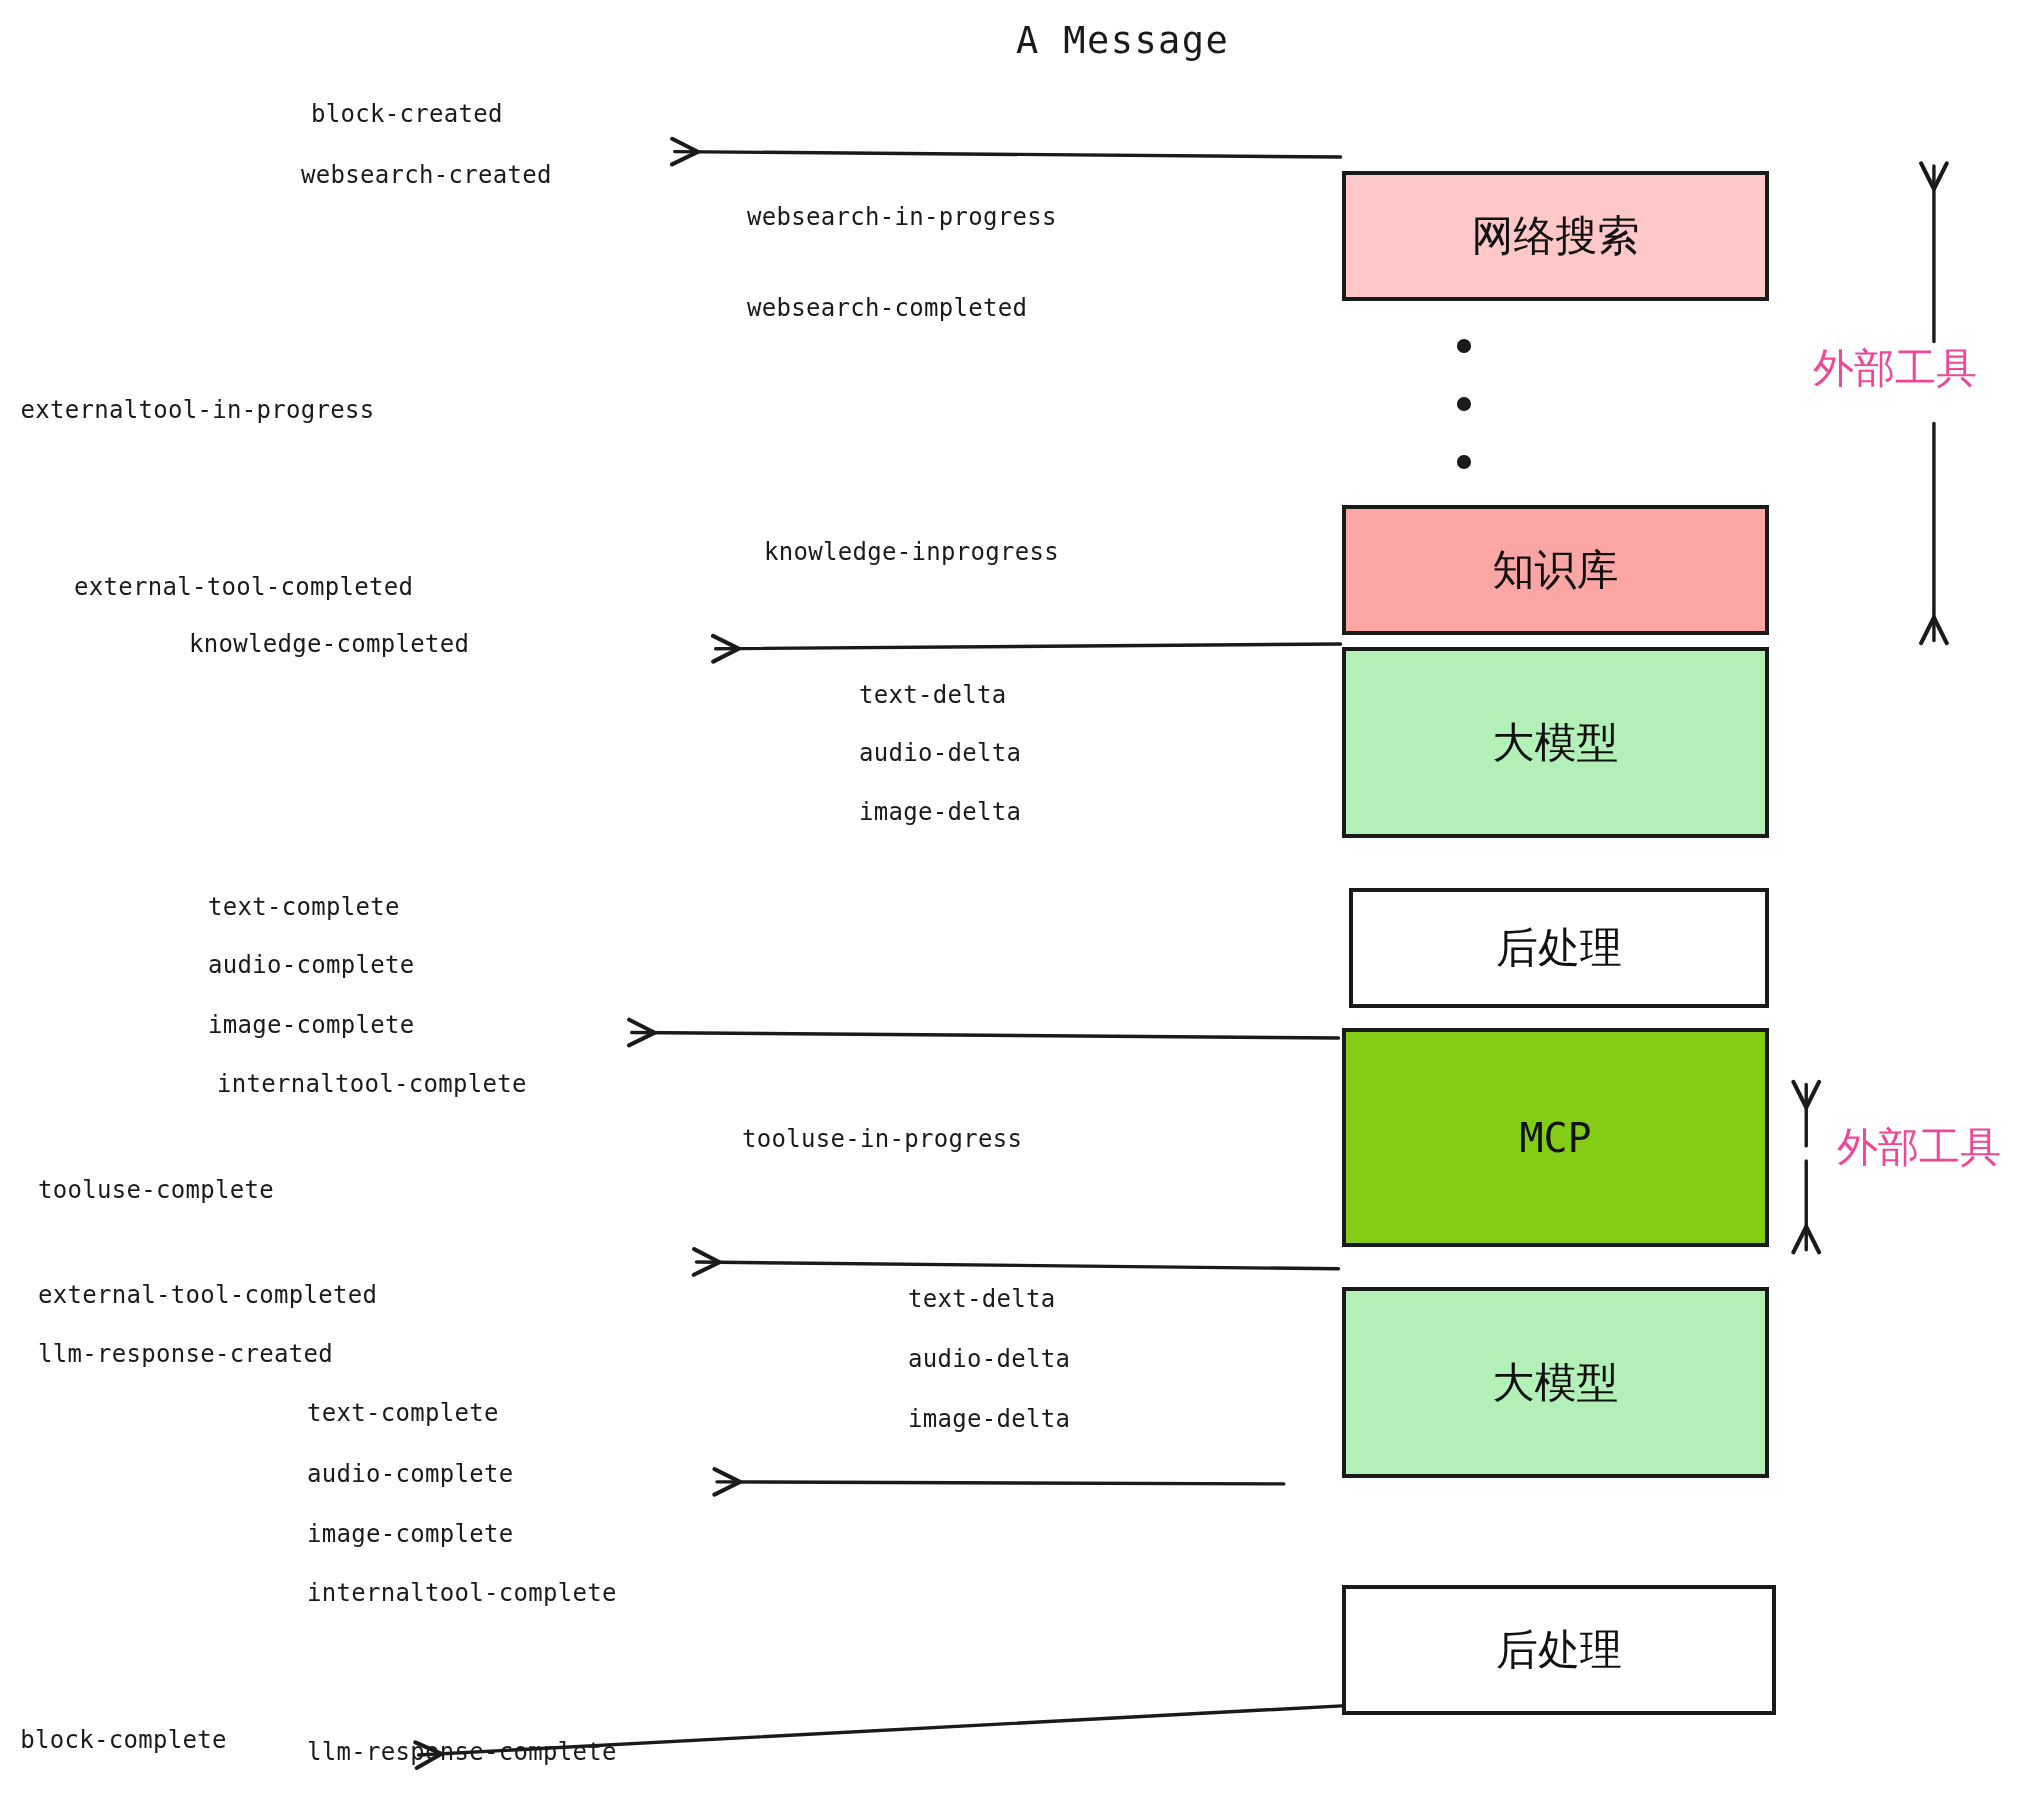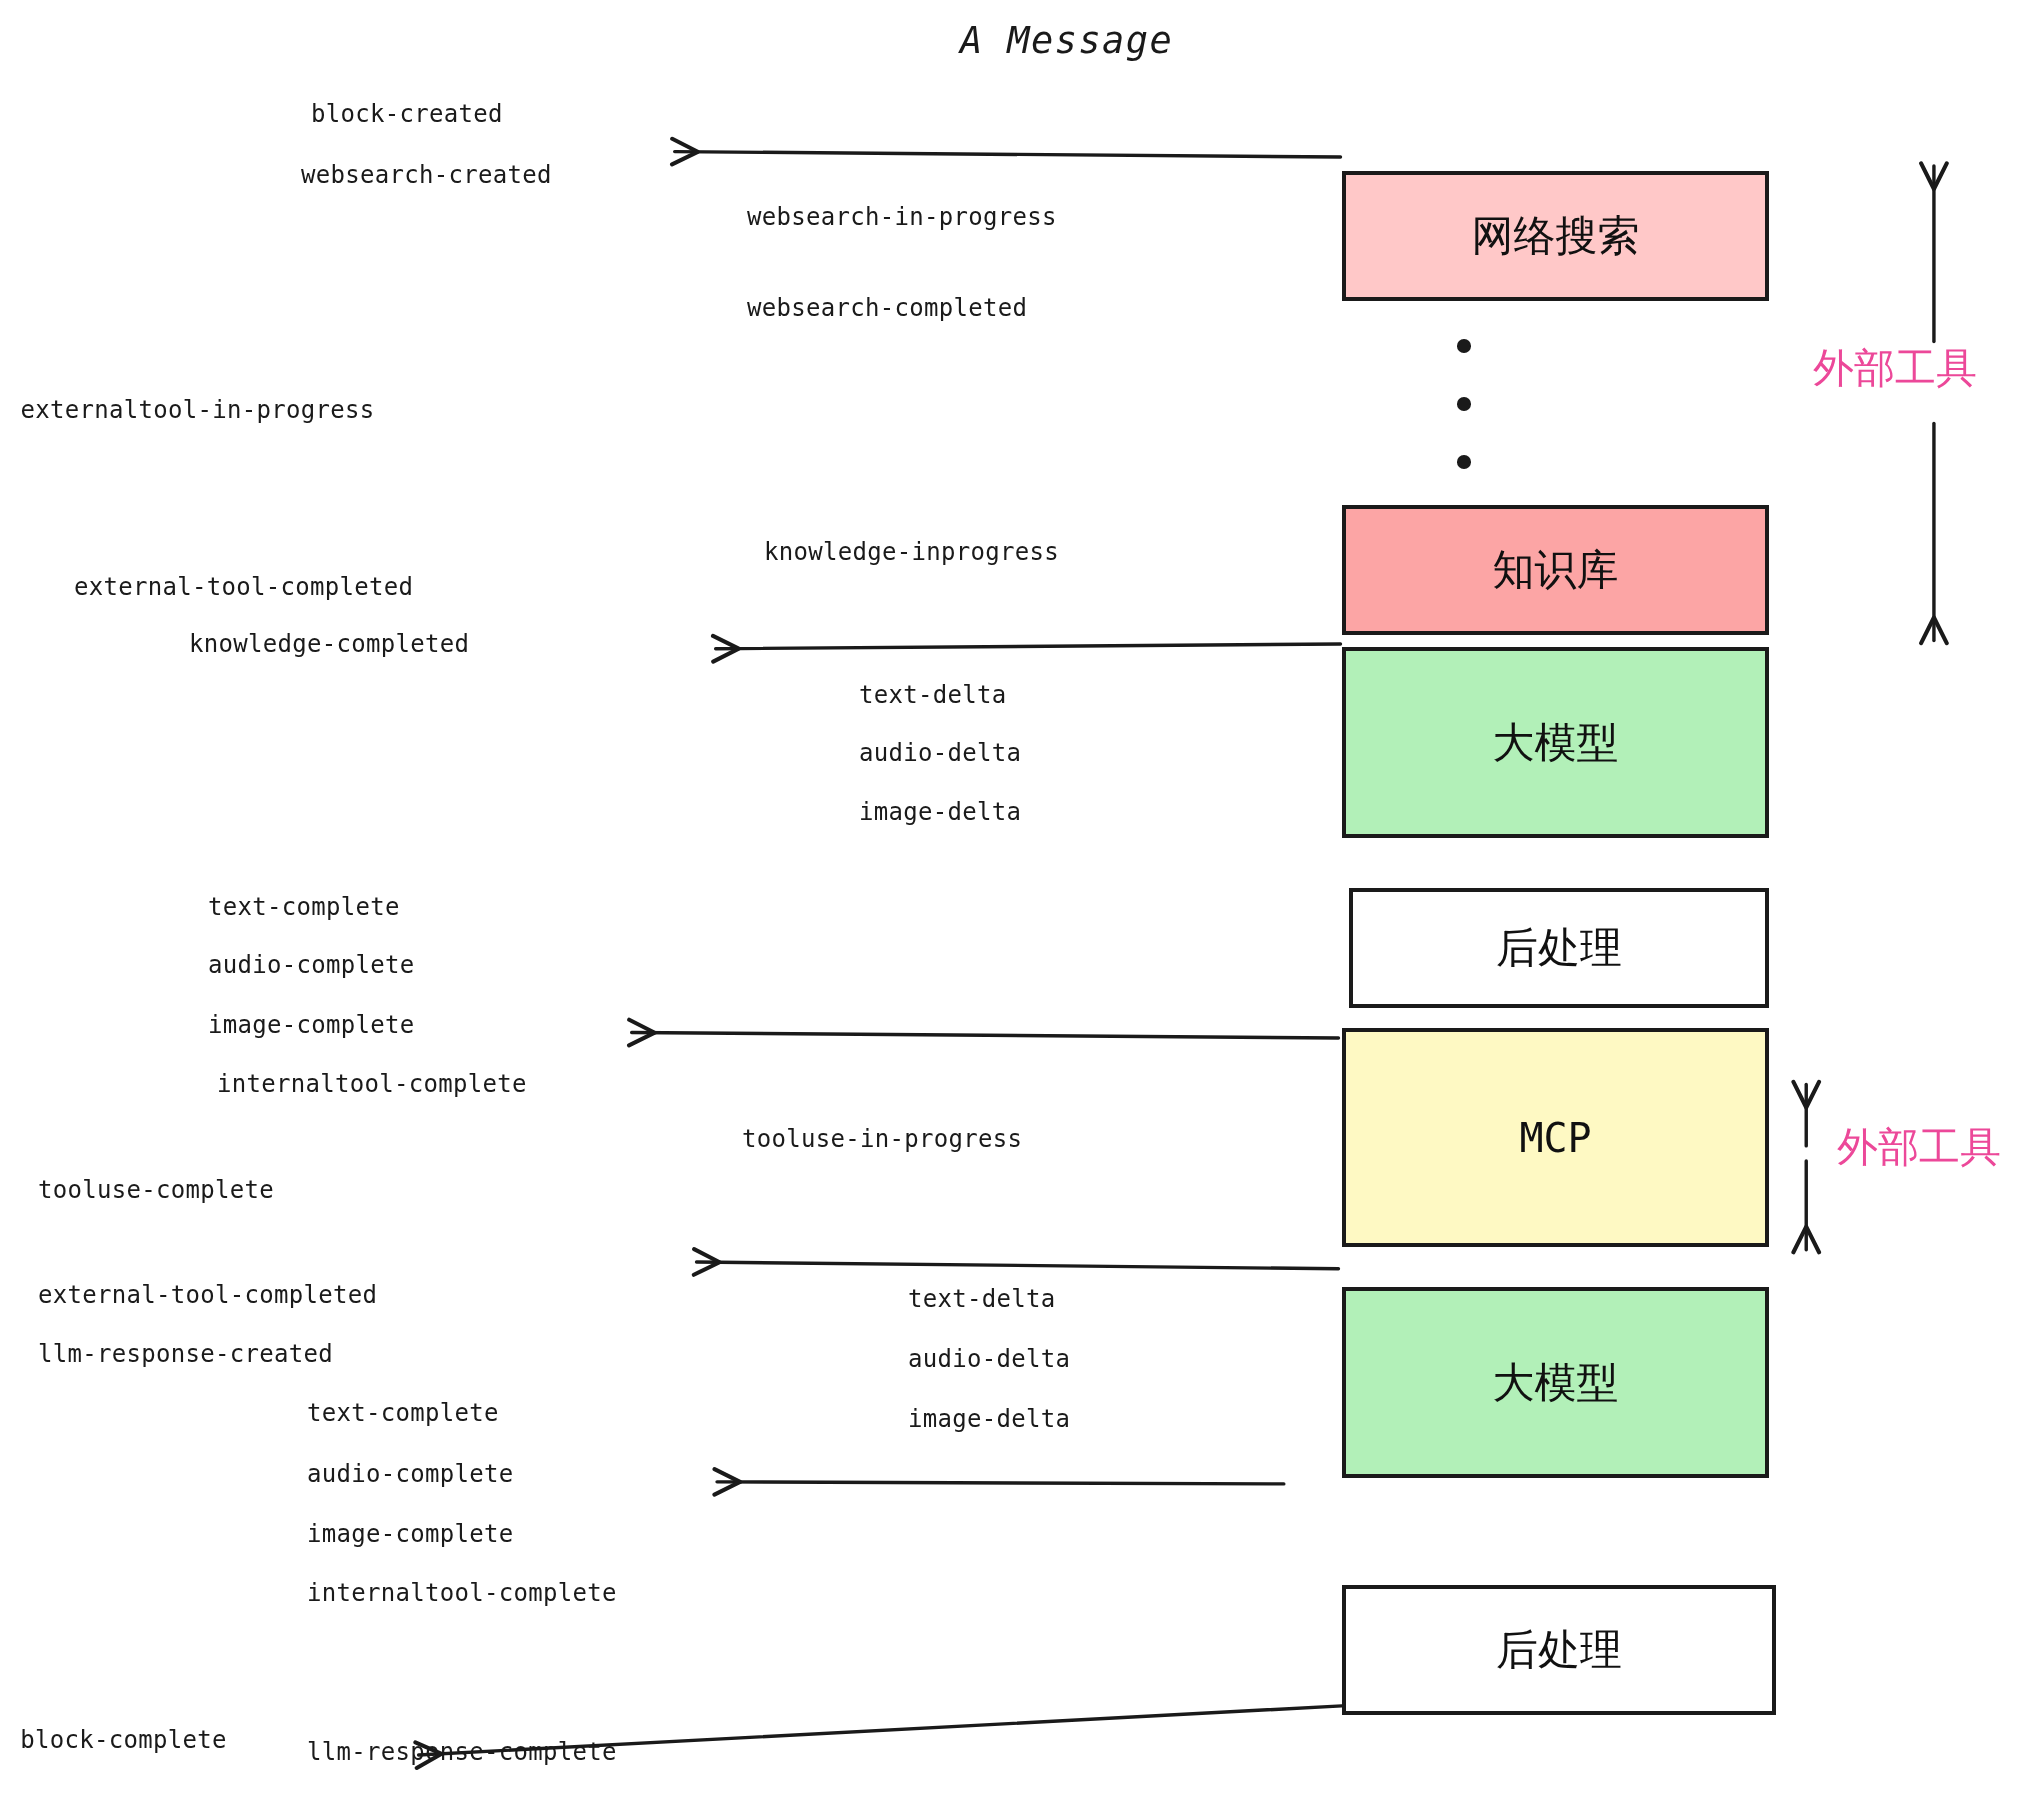--- a/index.html
+++ b/index.html
@@ -74,21 +74,21 @@
     font-family: "DejaVu Sans", "Liberation Sans", sans-serif;
     font-size: 41px;
     color: #ec4899;
   }
 </style>
 </head>
 <body>
 
 <div id="stage">
 
-  <div class="title" id="tpl-title" style="left: 960px; top: 19px; font-style: italic;">A Message</div>
+  <div class="title" id="tpl-title" style="left: 1016px; top: 19px;">A Message</div>
 
   <svg id="wires" viewBox="0 0 2980 2630">
     <defs>
       <marker id="ah" viewBox="0 0 12 12" refX="10" refY="6" markerWidth="9" markerHeight="9" orient="auto-start-reverse">
         <path d="M 11 1 L 1 6 L 11 11" fill="none" stroke="#1A1A1A" stroke-width="1.6" stroke-linecap="round" stroke-linejoin="round"></path>
       </marker>
       <marker id="ah-up" viewBox="0 0 12 12" refX="10" refY="6" markerWidth="9" markerHeight="9" orient="auto-start-reverse">
         <path d="M 11 1 L 1 6 L 11 11" fill="none" stroke="#1A1A1A" stroke-width="1.6" stroke-linecap="round" stroke-linejoin="round"></path>
       </marker>
     </defs>
@@ -112,21 +112,21 @@
       <div class="dot"></div>
       <div class="dot"></div>
       <div class="dot"></div>
     </div>
 
   <div id="node-host">
       <div class="node" style="left: 1342px; top: 171px; width: 427px; height: 130px; background: rgb(255, 200, 200); border-color: rgb(26, 26, 26);">网络搜索</div>
       <div class="node" style="left: 1342px; top: 505px; width: 427px; height: 130px; background: #fca5a5; border-color: rgb(26, 26, 26);">知识库</div>
       <div class="node" style="left: 1342px; top: 647px; width: 427px; height: 191px; background: rgb(178, 240, 184); border-color: rgb(26, 26, 26);">大模型</div>
       <div class="node" style="left: 1349px; top: 888px; width: 420px; height: 120px; background: rgb(255, 255, 255); border-color: rgb(26, 26, 26);">后处理</div>
-      <div class="node mono" style="left: 1342px; top: 1028px; width: 427px; height: 219px; background: #fef9c3; border-color: rgb(26, 26, 26);">MCP</div>
+      <div class="node mono" style="left: 1342px; top: 1028px; width: 427px; height: 219px; background: #84cc16; border-color: rgb(26, 26, 26);">MCP</div>
       <div class="node" style="left: 1342px; top: 1287px; width: 427px; height: 191px; background: rgb(178, 240, 184); border-color: rgb(26, 26, 26);">大模型</div>
       <div class="node" style="left: 1342px; top: 1585px; width: 434px; height: 130px; background: rgb(255, 255, 255); border-color: rgb(26, 26, 26);">后处理</div>
     </div>
 
   <div id="grouplabel-host">
       <div class="grouplabel" style="left: 1813px; top: 341px;">外部工具</div>
       <div class="grouplabel" style="left: 1837px; top: 1120px;">外部工具</div>
     </div>
 
   <div id="event-host">

